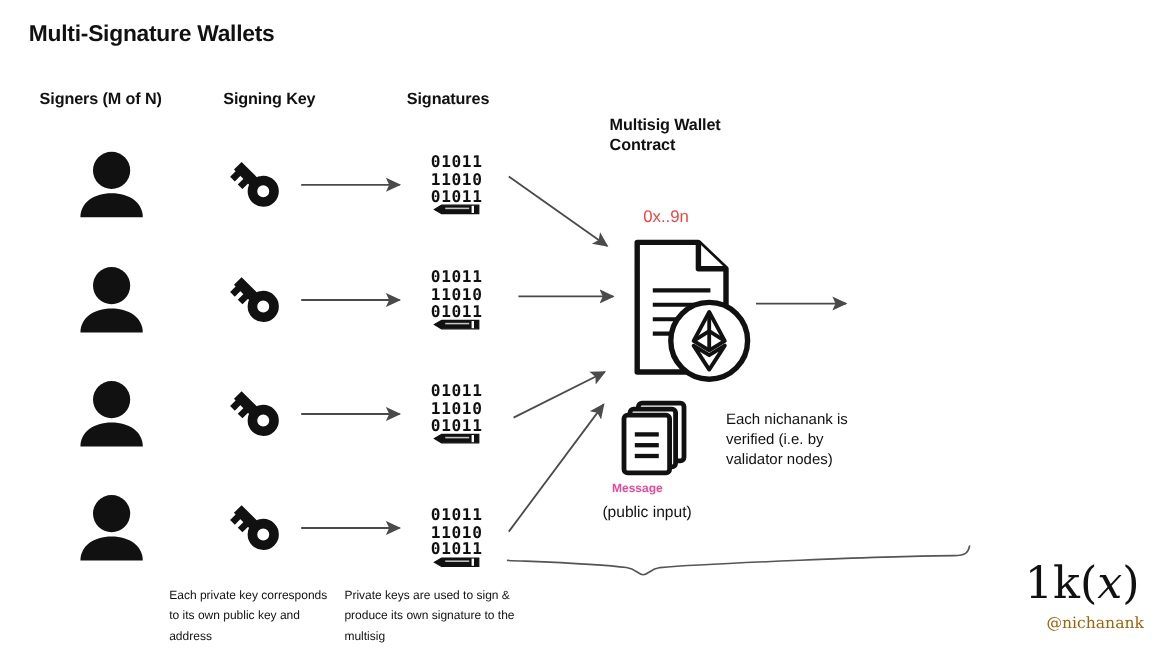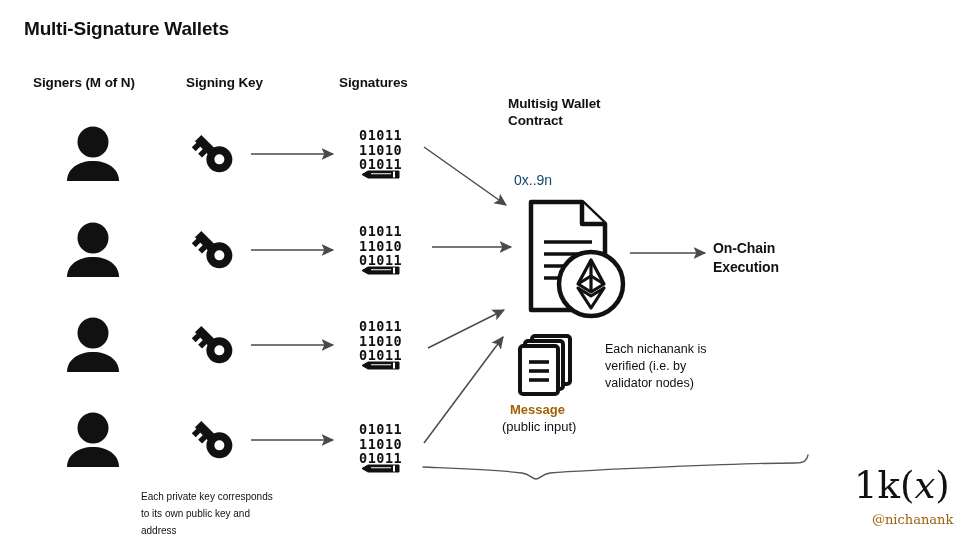--- a/index.html
+++ b/index.html
@@ -45,39 +45,39 @@
     font-family: "DejaVu Sans Mono", monospace;
     font-size: 13.5px;
     font-weight: bold;
     line-height: 14.5px;
     letter-spacing: 0.5px;
     color: #111;
     white-space: pre;
   }
 
   #addr-label {
-    left: 514px; top: 172px;
+    left: 536px; top: 172px;
     font-size: 14px;
-    color: #0c4a6e;
+    color: #ef4444;
   }
 
   #onchain-exec {
     left: 713px; top: 239px;
     font-size: 14px;
     font-weight: bold;
     line-height: 19px;
     color: #111;
     letter-spacing: -0.1px;
   }
 
   #msg-title {
     left: 510px; top: 402px;
-    font-size: 13px;
-    font-weight: bold;
-    color: #a16207;
+    font-size: 10px;
+    font-weight: bold;
+    color: #ec4899;
   }
   #msg-sub {
     left: 502px; top: 419px;
     font-size: 13px;
     color: #111;
     text-align: center;
   }
   #verify-note {
     left: 605px; top: 341px;
     font-size: 12.5px;
@@ -267,41 +267,38 @@
   <div class="abs" style="left:555px; top:248px;">
     <svg width="72" height="72" viewBox="0 0 72 72" aria-hidden="true">
       <circle cx="36" cy="36" r="32" fill="#fff" stroke="#111" stroke-width="4.5"></circle>
       <path d="M36 12 L49 36 L36 44 L23 36 Z" fill="none" stroke="#111" stroke-width="3.2" stroke-linejoin="round"></path>
       <path d="M36 12 L36 44" stroke="#111" stroke-width="3.2"></path>
       <path d="M23 36 L36 28 L49 36" fill="none" stroke="#111" stroke-width="3.2" stroke-linejoin="round"></path>
       <path d="M36 48 L49 40 L36 60 L23 40 Z" fill="none" stroke="#111" stroke-width="3.2" stroke-linejoin="round"></path>
     </svg>
   </div>
 
-  <div class="abs" id="onchain-exec">
-    <div>On-Chain</div>
-    <div>Execution</div>
-  </div>
 
   <div class="abs" style="left:516px; top:332px;">
     <svg width="62" height="68" viewBox="0 0 62 68" aria-hidden="true">
       <rect x="16" y="4" width="38" height="48" rx="3" fill="#fff" stroke="#111" stroke-width="4"></rect>
       <rect x="9" y="9" width="38" height="48" rx="3" fill="#fff" stroke="#111" stroke-width="4"></rect>
       <rect x="4" y="14" width="38" height="48" rx="3" fill="#fff" stroke="#111" stroke-width="4"></rect>
       <line x1="13" y1="30" x2="33" y2="30" stroke="#111" stroke-width="3.6"></line>
       <line x1="13" y1="39" x2="33" y2="39" stroke="#111" stroke-width="3.6"></line>
       <line x1="13" y1="48" x2="33" y2="48" stroke="#111" stroke-width="3.6"></line>
     </svg>
   </div>
   <div class="abs" id="msg-title">Message</div>
   <div class="abs" id="msg-sub">(public input)</div>
 
   <div class="abs" id="verify-note">Each nichanank is verified (i.e. by validator nodes)</div>
 
   <div class="abs foot-note" id="note-left">Each private key corresponds to its own public key and address</div>
+  <div class="abs foot-note" id="note-right">Private keys are used to sign &amp; produce its own signature to the multisig</div>
 
 
   <div class="abs" id="wm-logo"><span>1k(</span><span class="ital">x</span><span>)</span></div>
   <div class="abs" id="wm-handle">@nichanank</div>
 
   <svg class="abs ovl" viewBox="0 0 972 547">
     <defs>
       <marker id="ah" markerWidth="9" markerHeight="9" refX="7.6" refY="4.5" orient="auto">
         <path d="M0,0.6 L8.4,4.5 L0,8.4 L1.8,4.5 Z" fill="#4a4a4a"></path>
       </marker>

